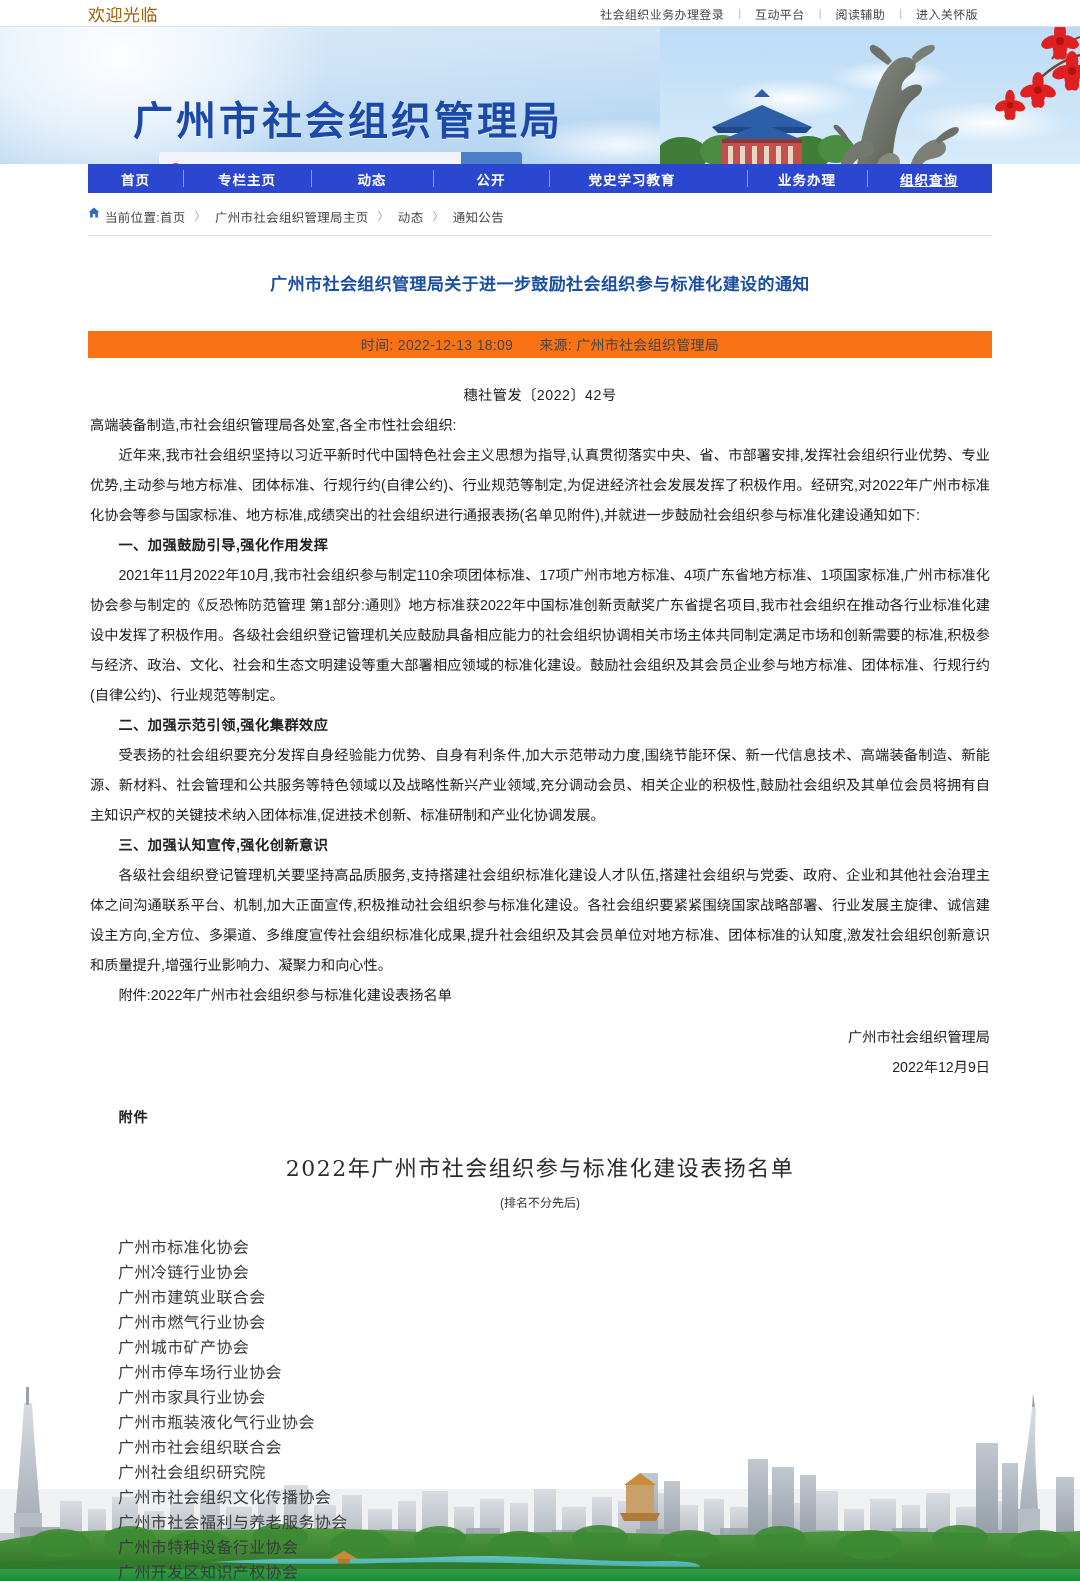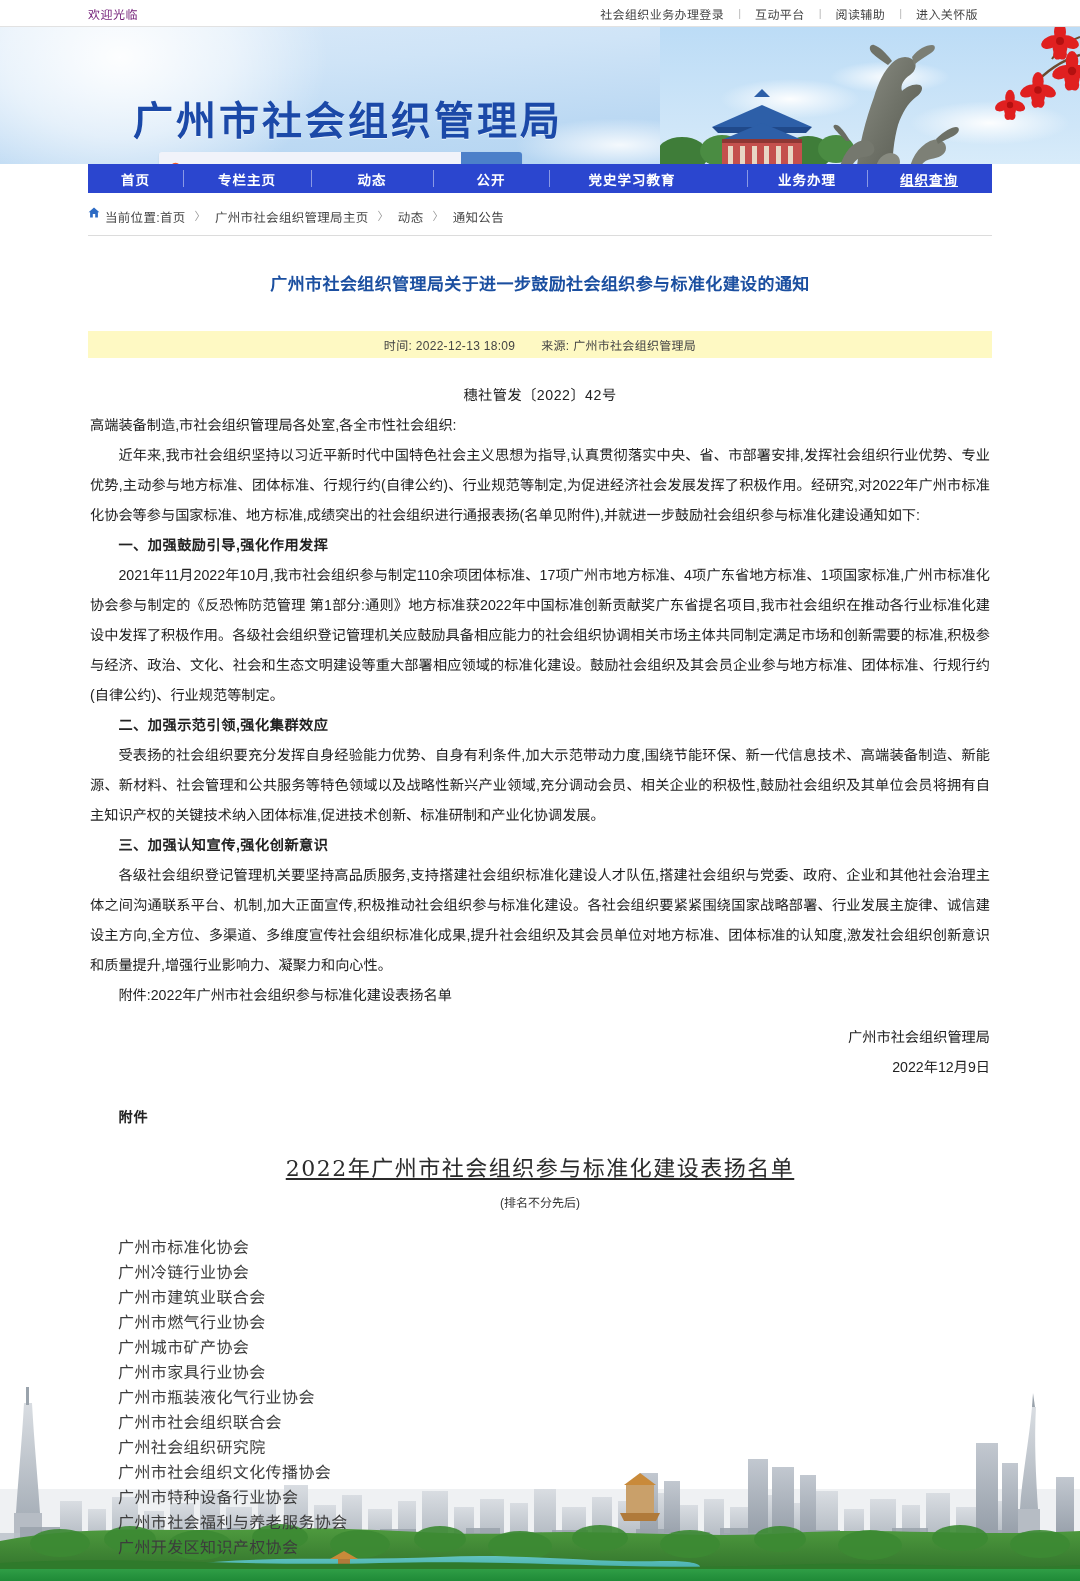--- a/index.html
+++ b/index.html
@@ -23,22 +23,22 @@
     background: #ffffff;
     border-bottom: 1px solid #e2e2e2;
     display: flex;
     align-items: center;
     position: relative;
     box-sizing: border-box;
   }
   .topbar-welcome {
     position: absolute;
     left: 88px;
-    font-size: 12px;
-    color: #701a75;
+    font-size: 17px;
+    color: #a16207;
     letter-spacing: .5px;
   }
   .topbar-links {
     position: absolute;
     right: 88px;
     display: flex;
     align-items: center;
     font-size: 12px;
     color: #444;
   }
@@ -206,26 +206,26 @@
   .article-title {
     text-align: center;
     font-size: 17px;
     font-weight: bold;
     color: #1b4fa0;
     padding: 26px 20px 22px 20px;
     line-height: 1.4;
     letter-spacing: .4px;
   }
   .info-bar {
-    background: #fef9c3;
+    background: #f97316;
     height: 27px;
     display: flex;
     align-items: center;
     justify-content: center;
-    font-size: 12px;
+    font-size: 14px;
     color: #444;
     gap: 26px;
     letter-spacing: .3px;
   }
 
   .doc-body {
     padding: 22px 2px 0 2px;
     font-size: 14.2px;
     line-height: 30px;
     color: #222;
@@ -247,21 +247,20 @@
     text-indent: 2em;
     letter-spacing: 1px;
   }
   .attach-title {
     text-align: center;
     font-size: 22px;
     color: #2b2b2b;
     margin-top: 22px;
     letter-spacing: 1.5px;
     font-family: "DejaVu Serif", "Liberation Serif", serif;
-    text-decoration: underline;
   }
   .attach-sub {
     text-align: center;
     font-size: 12px;
     color: #333;
     margin-top: 4px;
   }
   .org-list {
     list-style: none;
     margin: 17px 0 0 0;
@@ -492,27 +491,28 @@
     <p class="attach-label">附件</p>
     <div class="attach-title">2022年广州市社会组织参与标准化建设表扬名单</div>
     <div class="attach-sub">(排名不分先后)</div>
 
     <ul class="org-list">
       <li>广州市标准化协会</li>
       <li>广州冷链行业协会</li>
       <li>广州市建筑业联合会</li>
       <li>广州市燃气行业协会</li>
       <li>广州城市矿产协会</li>
+      <li>广州市停车场行业协会</li>
       <li>广州市家具行业协会</li>
       <li>广州市瓶装液化气行业协会</li>
       <li>广州市社会组织联合会</li>
       <li>广州社会组织研究院</li>
       <li>广州市社会组织文化传播协会</li>
+      <li>广州市社会福利与养老服务协会</li>
       <li>广州市特种设备行业协会</li>
-      <li>广州市社会福利与养老服务协会</li>
       <li>广州开发区知识产权协会</li>
 
     </ul>
   </div>
 </div>
 
 <div class="footer">
   <svg class="footer-img" viewBox="0 0 1080 200" preserveAspectRatio="none">
     <defs>
       <linearGradient id="bldG" x1="0" y1="0" x2="0" y2="1">

